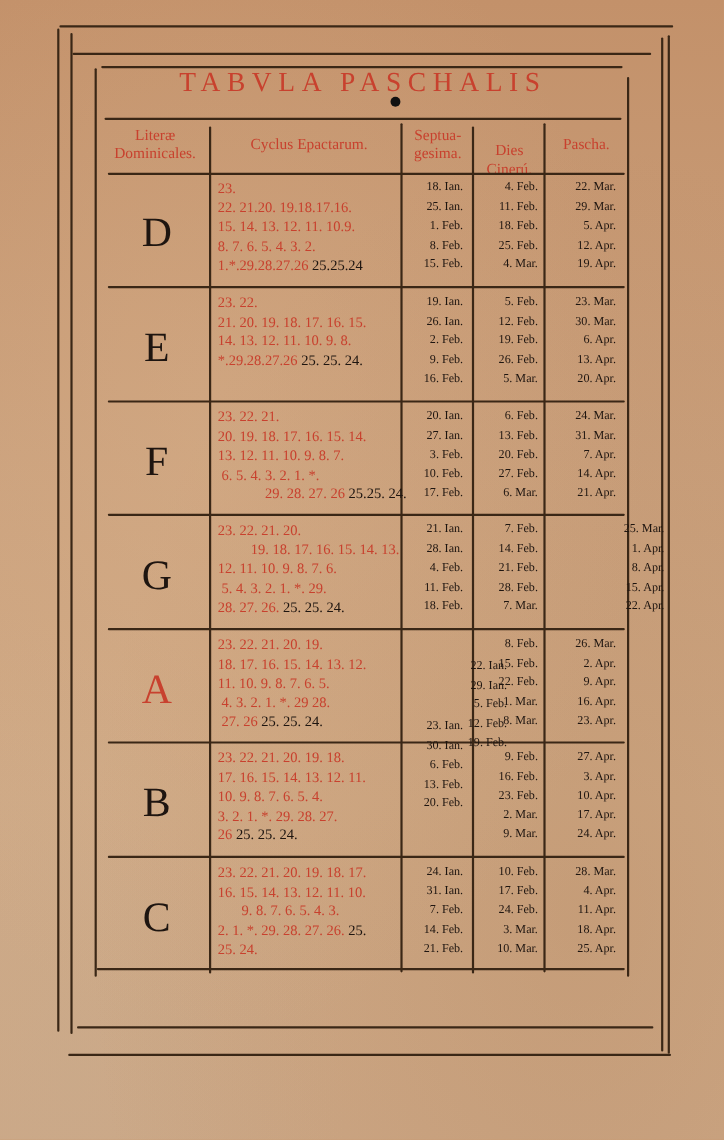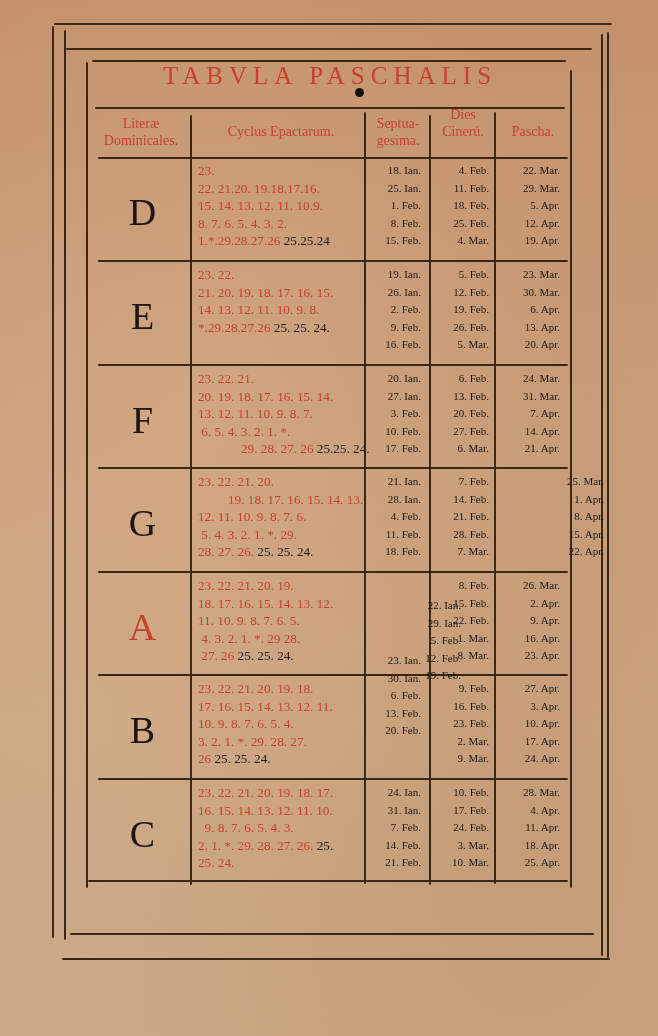--- a/index.html
+++ b/index.html
@@ -75,21 +75,21 @@
     <div>Literæ</div>
     <div>Dominicales.</div>
   </div>
   <div class="hdr" style="left:195px;top:123px;width:172px;">
     <div>Cyclus Epactarum.</div>
   </div>
   <div class="hdr" style="left:368px;top:115px;width:60px;">
     <div>Septua-</div>
     <div>gesima.</div>
   </div>
-  <div class="hdr" style="left:432px;top:106px;width:62px;">
+  <div class="hdr" style="left:432px;top:129px;width:62px;">
     <div>Dies</div>
     <div>Cinerú.</div>
   </div>
   <div class="hdr" style="left:496px;top:123px;width:74px;">
     <div>Pascha.</div>
   </div>
 
   <div class="vline" style="left:190px;top:115px;height:770px;"></div>
   <div class="vline" style="left:364px;top:112px;height:772px;"></div>
   <div class="vline" style="left:429px;top:115px;height:770px;"></div>
@@ -276,21 +276,21 @@
         <div>27. Apr.</div>
         <div>3. Apr.</div>
         <div>10. Apr.</div>
         <div>17. Apr.</div>
         <div>24. Apr.</div>
       </div>
       <div class="letter" style="top: 812px;">C</div>
       <div class="epact" style="top: 784px;">
         <div style="white-space: pre;">23. 22. 21. 20. 19. 18. 17.</div>
         <div style="white-space: pre;">16. 15. 14. 13. 12. 11. 10.</div>
-        <div style="white-space: pre;">  9. 8. 7. 6. 5. 4. 3.</div>
+        <div style="white-space: pre; margin-left: 15px;">  9. 8. 7. 6. 5. 4. 3.</div>
         <div style="white-space: pre;">2. 1. *. 29. 28. 27. 26. <span class="blk">25.</span></div>
         <div style="white-space: pre;">25. 24.</div>
       </div>
       <div class="col" style="left: 366px; width: 55px; top: 784px;">
         <div>24. Ian.</div>
         <div>31. Ian.</div>
         <div>7. Feb.</div>
         <div>14. Feb.</div>
         <div>21. Feb.</div>
       </div>

